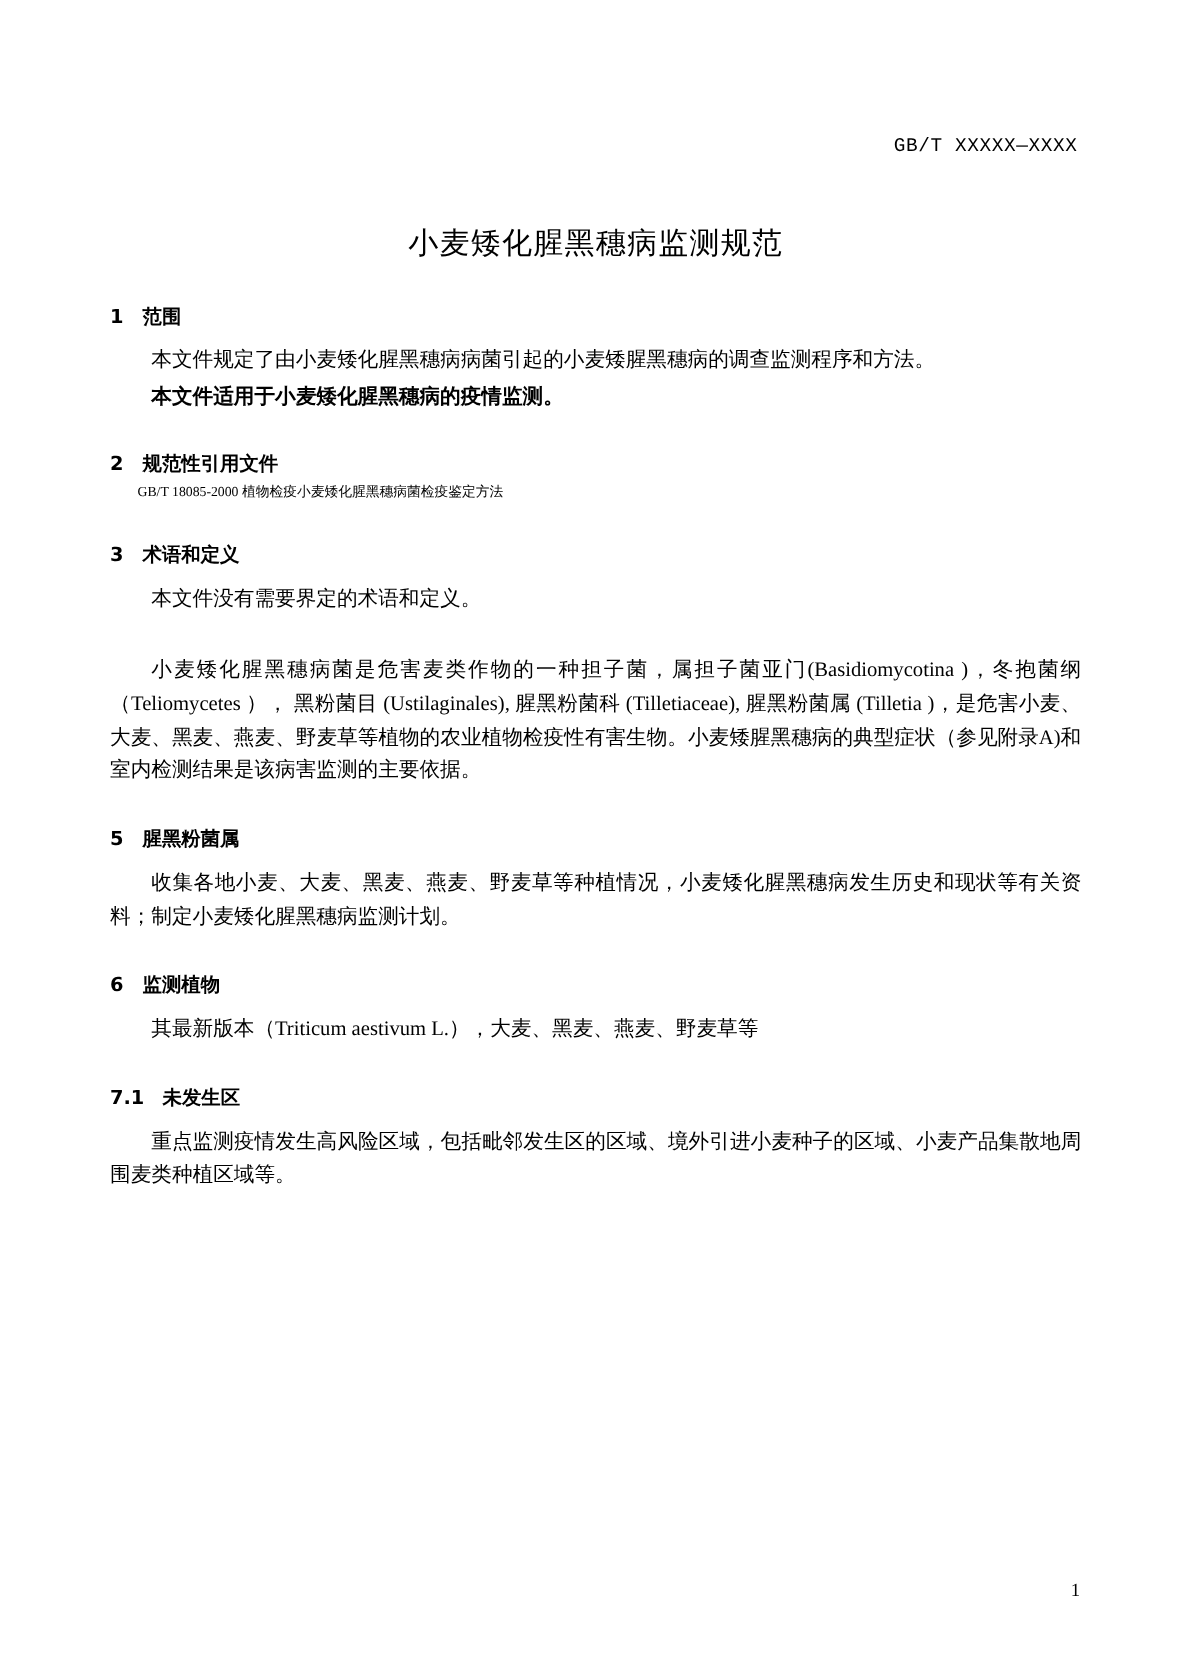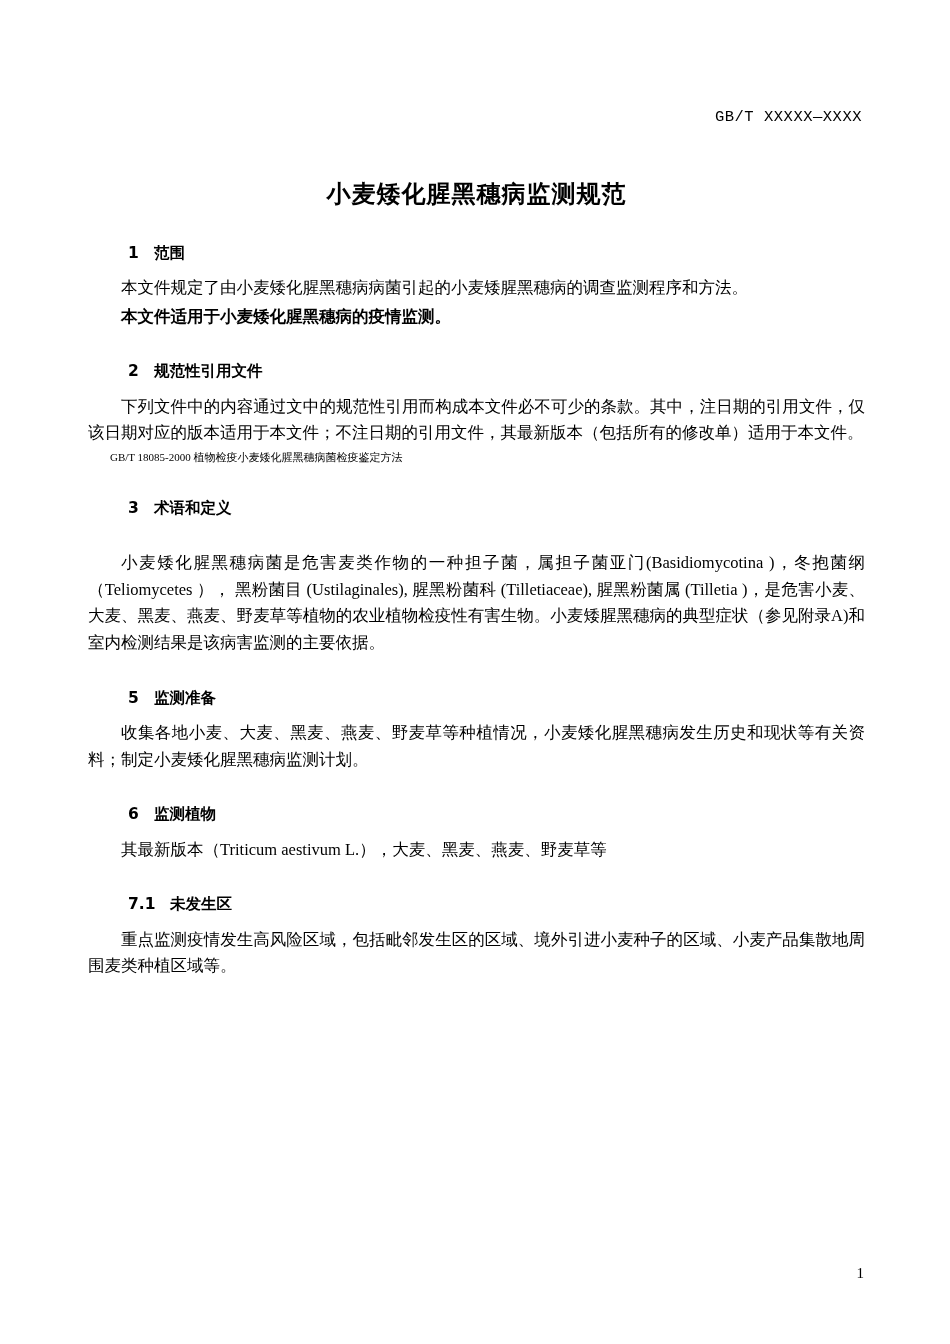--- a/index.html
+++ b/index.html
@@ -32,35 +32,34 @@
   }
   .content {
     position: absolute;
     top: 160px;
     left: 88px;
     right: 85px;
   }
   .doc-title {
     text-align: center;
     font-family: "DejaVu Sans", "Liberation Sans", sans-serif;
-    font-weight: bold;
+    font-weight: normal;
     font-size: 24px;
     letter-spacing: 1px;
     margin: 18px 0 0 0;
     line-height: 1.4;
   }
   .clause {
     margin-top: 30px;
   }
   .clause-head {
     font-family: "DejaVu Sans", "Liberation Sans", sans-serif;
     font-weight: bold;
     font-size: 15.5px;
     line-height: 1.5;
-    margin-left: 40px;
   }
   .clause-head .num {
     display: inline-block;
     min-width: 26px;
   }
   .clause-head.sub .num {
     min-width: 42px;
   }
   p.body-text {
     font-size: 16.5px;
@@ -109,37 +108,37 @@
         <span class="num">1</span><span>范围</span>
       </div>
       <p class="body-text">本文件规定了由小麦矮化腥黑穗病病菌引起的小麦矮腥黑穗病的调查监测程序和方法。</p>
       <p class="body-text tight">本文件适用于小麦矮化腥黑穗病的疫情监测。</p>
     </div>
 
     <div class="clause">
       <div class="clause-head">
         <span class="num">2</span><span>规范性引用文件</span>
       </div>
-      <p class="body-text">下列文件中的内容通过文中的规范性引用而构成本文件必不可少的条款。其中，注日期的引用文件，仅该日期对应的版本适用于本文件；不注日期的引用文件，其最新版本（包括所有的修改单）适用于本文件。</p>
       <p class="ref-line mono">GB/T 18085-2000  植物检疫小麦矮化腥黑穗病菌检疫鉴定方法</p>
     </div>
 
     <div class="clause">
       <div class="clause-head">
         <span class="num">3</span><span>术语和定义</span>
       </div>
+      <p class="body-text">本文件没有需要界定的术语和定义。</p>
     </div>
 
     <div class="clause">
       <p class="body-text">小麦矮化腥黑穗病菌是危害麦类作物的一种担子菌，属担子菌亚门(Basidiomycotina )，冬抱菌纲 （Teliomycetes ）， 黑粉菌目 (Ustilaginales), 腥黑粉菌科 (Tilletiaceae), 腥黑粉菌属 (Tilletia )，是危害小麦、大麦、黑麦、燕麦、野麦草等植物的农业植物检疫性有害生物。小麦矮腥黑穗病的典型症状（参见附录A)和室内检测结果是该病害监测的主要依据。</p>
     </div>
 
     <div class="clause">
       <div class="clause-head">
-        <span class="num">5</span><span>监测准备</span>
+        <span class="num">5</span><span>腥黑粉菌属</span>
       </div>
       <p class="body-text">收集各地小麦、大麦、黑麦、燕麦、野麦草等种植情况，小麦矮化腥黑穗病发生历史和现状等有关资料；制定小麦矮化腥黑穗病监测计划。</p>
     </div>
 
     <div class="clause">
       <div class="clause-head">
         <span class="num">6</span><span>监测植物</span>
       </div>
       <p class="body-text">其最新版本（Triticum aestivum L.），大麦、黑麦、燕麦、野麦草等</p>
     </div>

